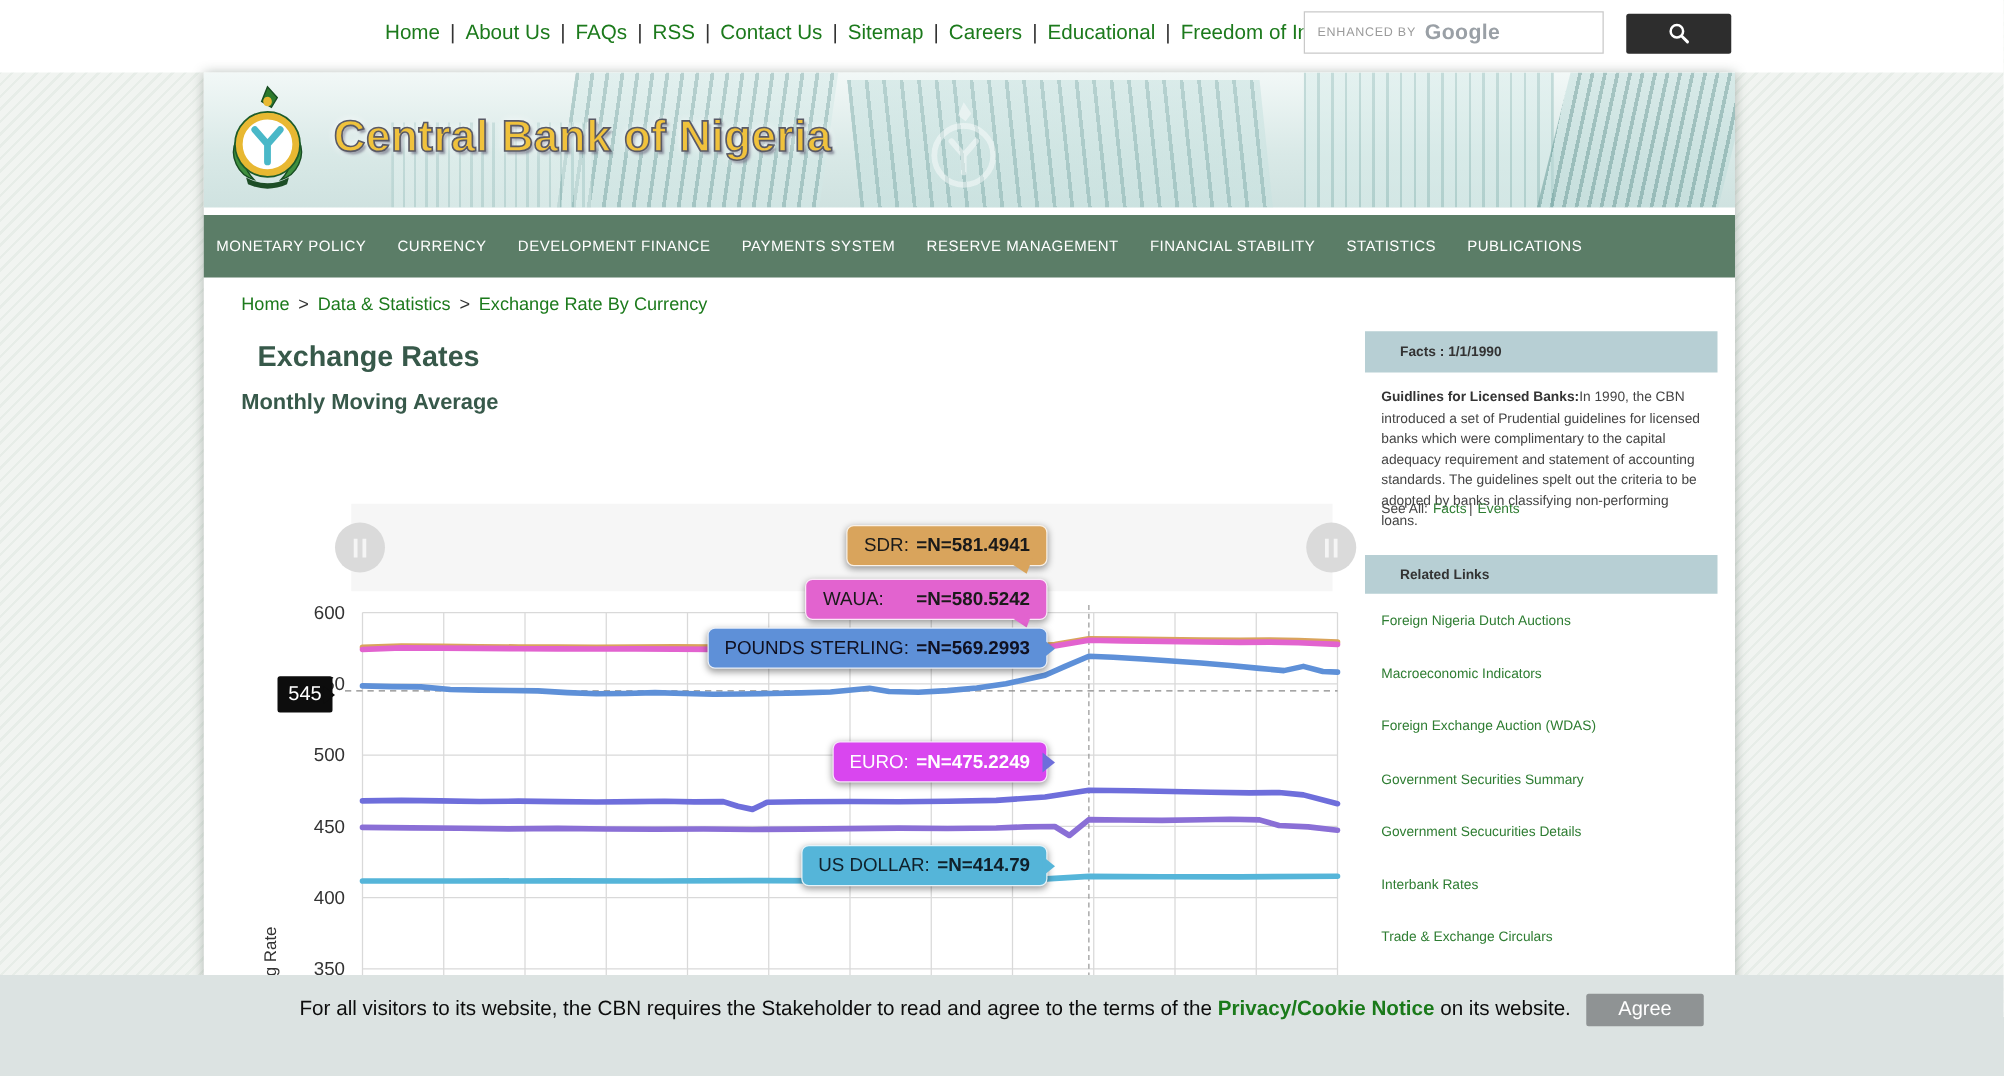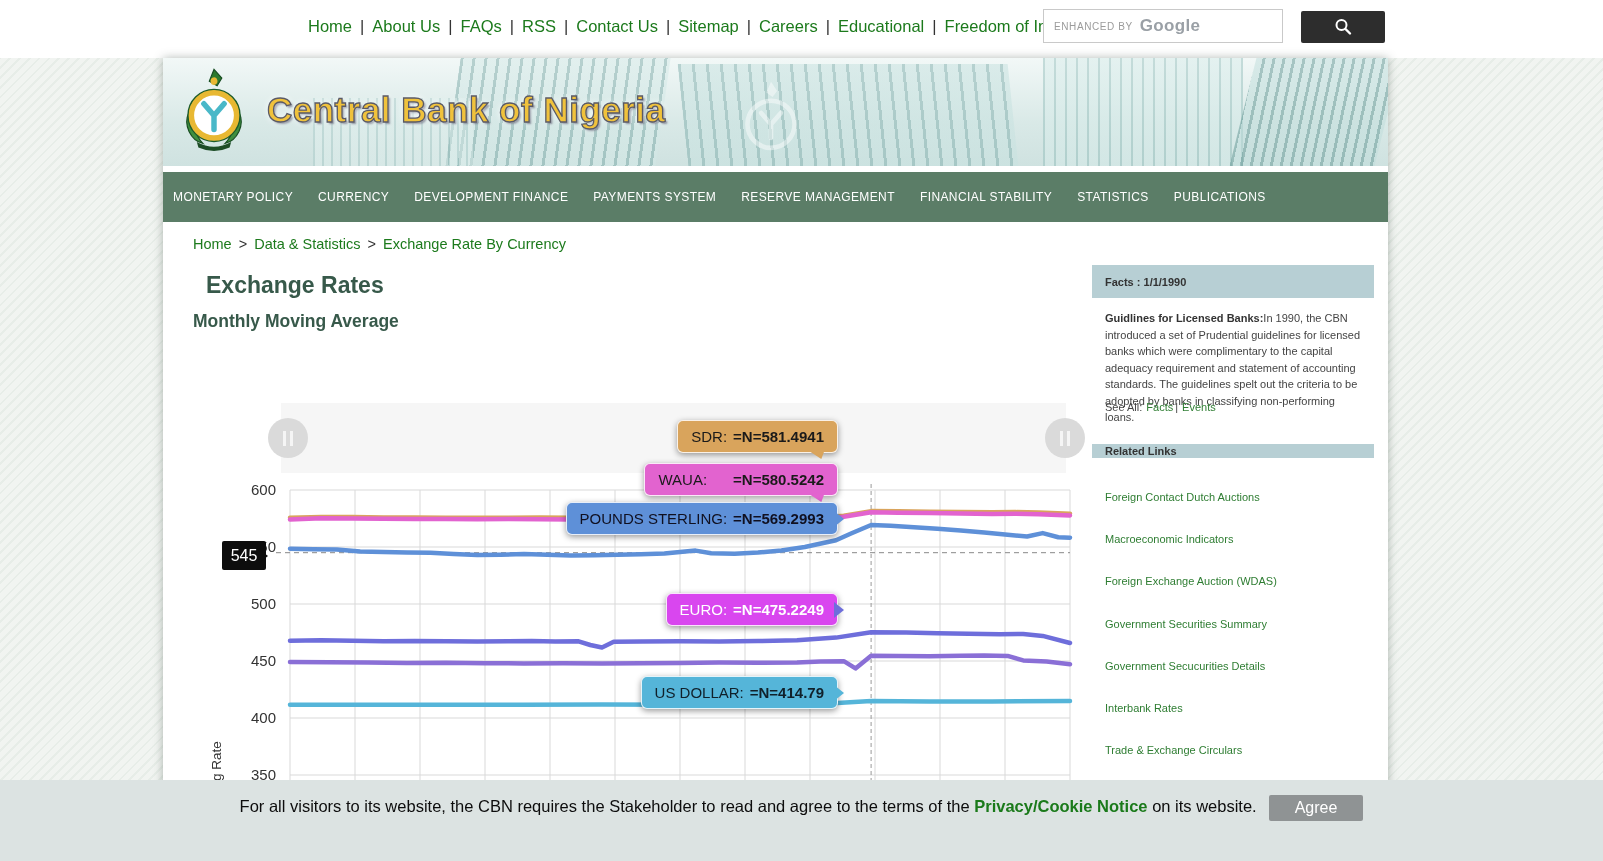--- a/index.html
+++ b/index.html
@@ -81,28 +81,28 @@
   .tip-waua { --tc:#e263cf; background:#e263cf; color:#1a1a1a; top:68px;gap:26px; }
   .tip-gbp  { --tc:#5e90d8; background:#5e90d8; color:#101020; top:107px; }
   .tip-eur  { --tc:#6e6edb; background:#d946ef; color:#ffffff; top:198px; }
   .tip-chf  { --tc:#8a6fd6; background:#8a6fd6; color:#ffffff; top:239px; }
   .tip-usd  { --tc:#55b5d9; background:#55b5d9; color:#10202a; top:281px; }
   .tip-sdr::after, .tip-waua::after { right:8px; top:auto; bottom:-15px; margin:0;
     border:8px solid transparent; border-top:10px solid var(--tc); transform:rotate(-18deg); }
 
   
   .side-hdr { position:absolute; left:929px; width:282px; height:33px; background:#b7cfd4; color:#333;
-    font-size:11px; font-weight:bold; display:flex; align-items:center; padding-left:13px; }
+    font-size:11px; font-weight:bold; display:flex; align-items:center; padding-left:28px; }
   .facts-hdr { top:207px; }
   .facts-body { position:absolute; left:942px; top:252px; width:262px; font-size:11px; color:#444; line-height:1.5; }
   .facts-body b { color:#333; }
   .see-all { position:absolute; left:942px; top:343px; font-size:11px; color:#444; display:flex; gap:4px; }
   .see-all a { color:#2e7d32; text-decoration:none; }
   .see-all li { list-style:none; display:flex; gap:2px; }
-  .rel-hdr { top:386px; height:14px; }
+  .rel-hdr { top:386px; height:31px; }
   .rel-list { position:absolute; left:942px; top:429px; }
   .rel-list li { list-style:none; margin-bottom:24.2px; }
   .rel-list a { color:#2e7d32; font-size:11px; text-decoration:none; }
 
   
   .cookiebar { position:absolute; left:0; top:780px; width:1603px; height:81px; background:#dce3e2; z-index:20;
     display:flex; justify-content:center; align-items:flex-start; padding-top:15px; }
   .cookiebar .msg { font-size:16.5px; color:#0d0d0d; }
   .cookiebar .msg a { color:#1a7a1a; font-weight:bold; text-decoration:none; }
   .agree-btn { margin-left:12px; background:#8f9394; color:#fff; border:none; font-size:16px;
@@ -328,21 +328,21 @@
           <li>
             <a href="#">Events</a>
 
           </li>
         </ul>
     </div>
     <div class="side-hdr rel-hdr">Related Links</div>
     <ul class="rel-list">
 
         <li>
-          <a href="#">Foreign Contact Dutch Auctions</a>
+          <a href="#">Foreign Nigeria Dutch Auctions</a>
         </li>
 
         <li>
           <a href="#">Macroeconomic Indicators</a>
         </li>
 
         <li>
           <a href="#">Foreign Exchange Auction (WDAS)</a>
         </li>
 

